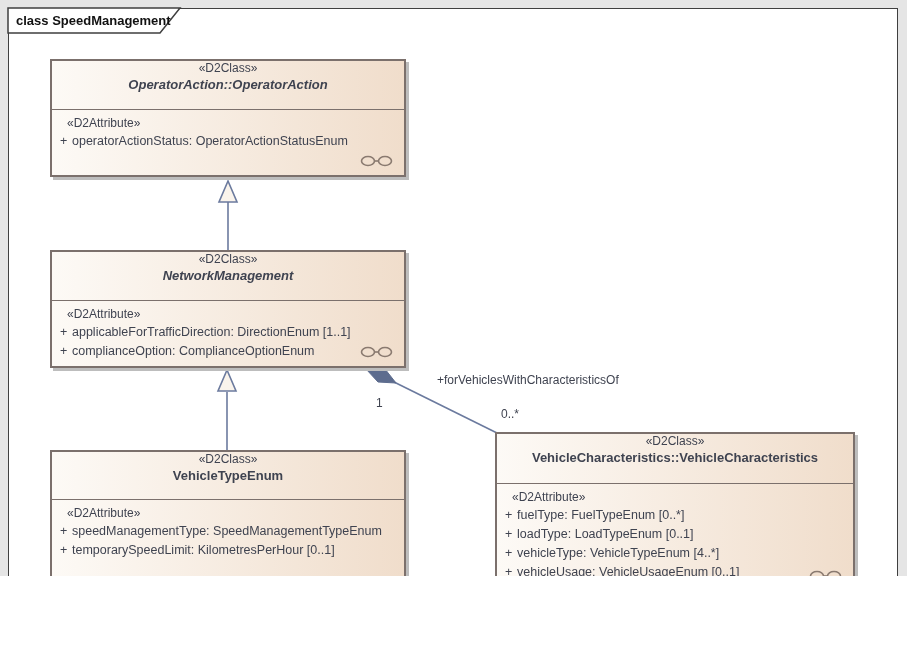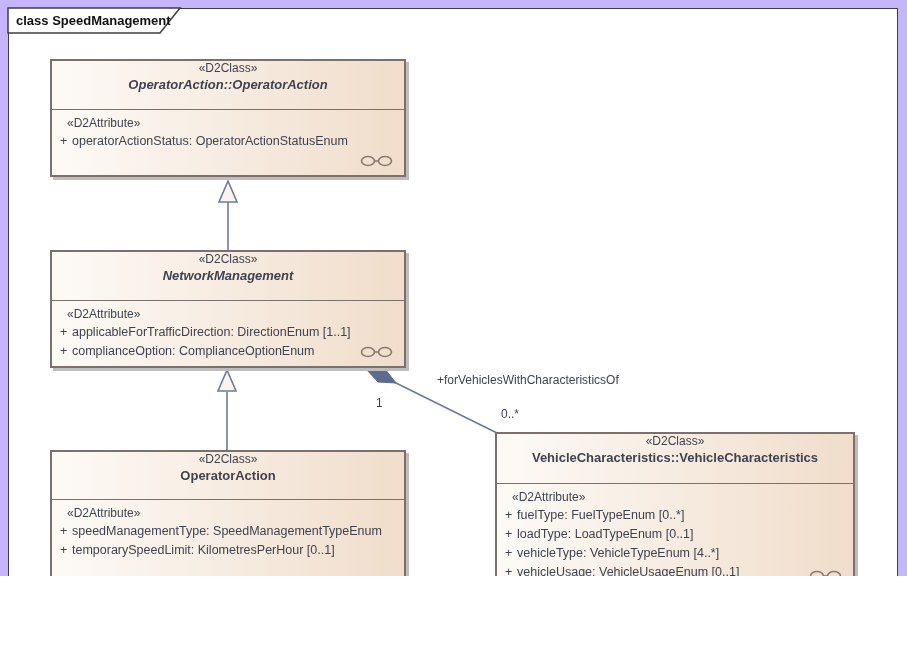--- a/index.html
+++ b/index.html
@@ -5,21 +5,21 @@
   * { box-sizing: border-box; margin: 0; padding: 0; }
   html, body { background: #ffffff; }
   body {
     font-family: "Liberation Sans", sans-serif;
     color: #3f4350;
   }
   .canvas {
     position: relative;
     width: 907px;
     height: 576px;
-    background: #c4b5fd;
+    background: #e5e5e5;
     overflow: hidden;
   }
   .frame {
     position: absolute;
     left: 8px; top: 8px;
     width: 890px; height: 646px;
     border: 1.5px solid #3f3f3f;
     background: #ffffff;
   }
   .frame-title {
@@ -160,21 +160,21 @@
         <ellipse cx="8" cy="8" rx="6.5" ry="4.5" fill="none" stroke="#8a7a70" stroke-width="1.6"></ellipse>
         <ellipse cx="25" cy="8" rx="6.5" ry="4.5" fill="none" stroke="#8a7a70" stroke-width="1.6"></ellipse>
         <line x1="14.5" y1="8" x2="18.5" y2="8" stroke="#8a7a70" stroke-width="1.6"></line>
       </svg>
     </div>
   </div>
 
   <div class="class-box" style="left:50px;top:450px;width:356px;height:140px">
     <div class="class-header" style="height:48px">
       <div class="stereotype">«D2Class»</div>
-      <div class="class-name">OperatorAction</div>
+      <div class="class-name">VehicleTypeEnum</div>
     </div>
     <div class="attrs" style="height:88px">
       <div class="attr-stereotype">«D2Attribute»</div>
       <div class="attr-row">
         <span class="attr-vis">+</span>
         <span>speedManagementType: SpeedManagementTypeEnum</span>
       </div>
       <div class="attr-row">
         <span class="attr-vis">+</span>
         <span>temporarySpeedLimit: KilometresPerHour [0..1]</span>

